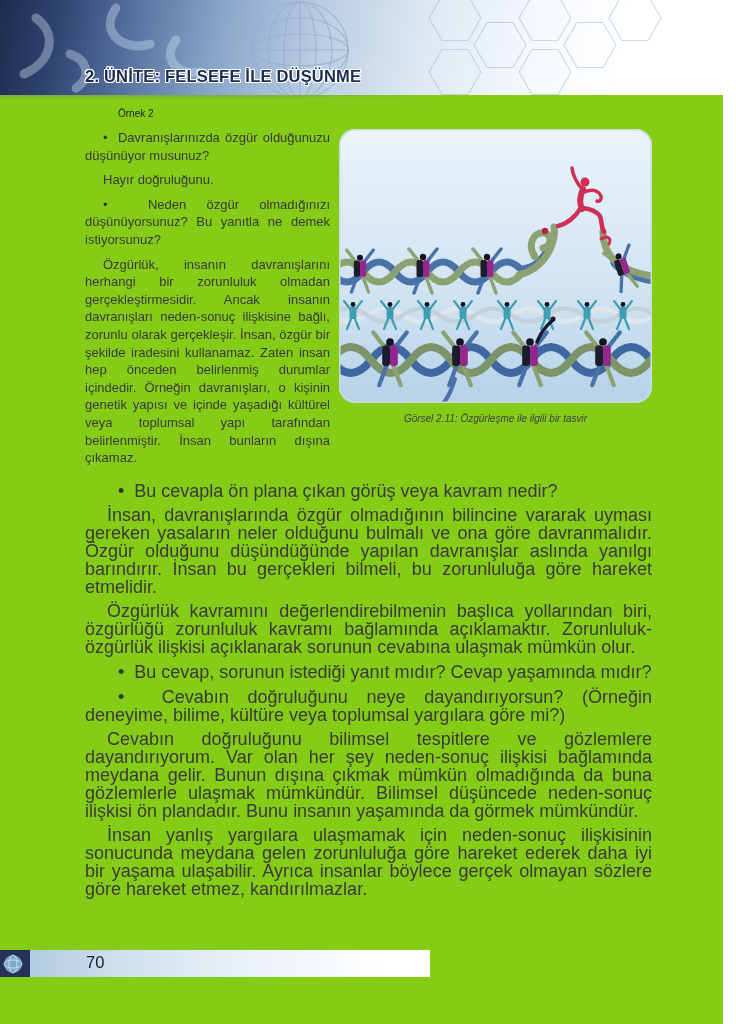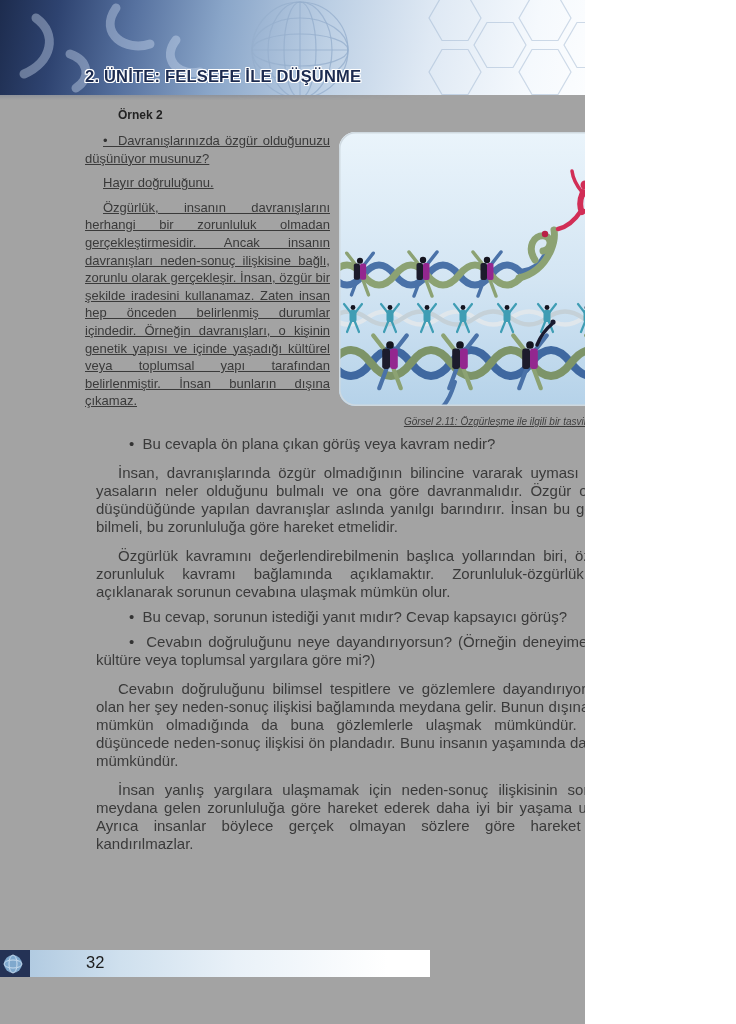--- a/index.html
+++ b/index.html
@@ -1,40 +1,40 @@
 <!DOCTYPE html>
 <html lang="tr"><head>
 <meta charset="utf-8">
 <style>
   html,body{margin:0;padding:0;background:#ffffff;}
-  #page{position:relative;width:585px;height:1024px;background:#a3a3a3;overflow:hidden;
+  #page{position:relative;width:723px;height:1024px;background:#84cc16;overflow:hidden;
         font-family:"Liberation Sans","DejaVu Sans",sans-serif;color:#3a3a3a;}
 
   
   .unit-header{position:absolute;left:0;top:0;width:736px;height:95px;
     background:linear-gradient(100deg,#1d2c4e 0%,#2e4370 8%,#56719f 18%,#8aa6c9 30%,
                #bccfe4 44%,#dfe9f4 58%,#f5f9fd 72%,#ffffff 84%);}
   .unit-header svg{position:absolute;left:0;top:0;}
   .unit-title{position:absolute;left:85px;bottom:9px;font-size:16.5px;font-weight:bold;
     letter-spacing:.2px;color:#1c2b50;
     text-shadow:-1px 0 #fff,1px 0 #fff,0 -1px #fff,0 1px #fff,-1px -1px #fff,1px 1px #fff,-1px 1px #fff,1px -1px #fff;}
   .header-shadow{position:absolute;left:0;top:95px;width:430px;height:5px;
     background:linear-gradient(180deg,rgba(110,120,140,.38),rgba(110,120,140,0));
     -webkit-mask-image:linear-gradient(90deg,#000 55%,transparent 100%);
             mask-image:linear-gradient(90deg,#000 55%,transparent 100%);}
 
   
   .content{position:absolute;left:85px;top:108px;width:567px;}
-  .example-title{font-size:12px;font-weight:bold;color:#222;margin:0 0 10px 0;text-indent:33px;}
-  .top-row{display:flex;gap:9px;text-decoration:underline;}
+  .example-title{font-size:10px;font-weight:normal;color:#222;margin:0 0 10px 0;text-indent:33px;}
+  .top-row{display:flex;gap:9px;}
   .col-left{width:245px;flex:0 0 245px;}
   .col-left p{margin:0 0 7px 0;font-size:13px;line-height:17.6px;text-align:justify;text-indent:18px;}
   .col-right{width:313px;flex:0 0 313px;}
 
-  p.q,p.a{margin:11px;font-size:15px;line-height:18px;text-align:justify;}
+  p.q,p.a{margin:0;font-size:18px;line-height:18px;text-align:justify;}
   p.q{text-indent:33px;margin-top:7px;margin-bottom:6px;}
   p.a{text-indent:22px;margin-bottom:6px;}
   .bullet-dot::after{content:"•\00a0\00a0";color:#333;}
   .qa-section{margin-top:8px;}
 
   
   .figure-box{width:313px;}
   .figure-caption{margin-top:6px;text-align:center;font-size:10px;font-style:italic;color:#3f3f3f;}
 
   
@@ -102,20 +102,21 @@
 
   <div class="content">
 
     <div class="example-title">Örnek 2</div>
 
     <div class="top-row">
 
       <div class="col-left">
         <p><span class="bullet-dot"></span><span>Davranışlarınızda özgür olduğunuzu düşünüyor musunuz?</span></p>
         <p><span>Hayır doğruluğunu.</span></p>
+        <p><span class="bullet-dot"></span><span>Neden özgür olmadığınızı düşünüyorsunuz? Bu yanıtla ne demek istiyorsunuz?</span></p>
         <p><span>Özgürlük, insanın davranışlarını herhangi bir zorunluluk olmadan gerçekleştirmesidir. Ancak insanın davranışları neden-sonuç ilişkisine bağlı, zorunlu olarak gerçekleşir. İnsan, özgür bir şekilde iradesini kullanamaz. Zaten insan hep önceden belirlenmiş durumlar içindedir. Örneğin davranışları, o kişinin genetik yapısı ve içinde yaşadığı kültürel veya toplumsal yapı tarafından belirlenmiştir. İnsan bunların dışına çıkamaz.</span></p>
       </div>
 
       <div class="col-right figure-box">
         <svg width="313" height="274" viewBox="0 0 313 274">
           <defs>
             <linearGradient id="panelbg" x1="0" y1="0" x2="0" y2="1">
               <stop offset="0" stop-color="#eaf4fb"></stop>
               <stop offset="0.55" stop-color="#d3e5f3"></stop>
               <stop offset="1" stop-color="#b5d2e9"></stop>
@@ -198,31 +199,31 @@
           <rect x="0.75" y="0.75" width="311.5" height="272.5" rx="16" fill="none" stroke="#cfd9e0" stroke-width="1.5"></rect>
         </svg>
         <div class="figure-caption">Görsel 2.11: Özgürleşme ile ilgili bir tasvir</div>
       </div>
     </div>
 
     <div class="qa-section">
       <p class="q"><span class="bullet-dot"></span><span>Bu cevapla ön plana çıkan görüş veya kavram nedir?</span></p>
       <p class="a"><span>İnsan, davranışlarında özgür olmadığının bilincine vararak uyması gereken yasaların neler olduğunu bulmalı ve ona göre davranmalıdır. Özgür olduğunu düşündüğünde yapılan davranışlar aslında yanılgı barındırır. İnsan bu gerçekleri bilmeli, bu zorunluluğa göre hareket etmelidir.</span></p>
       <p class="a"><span>Özgürlük kavramını değerlendirebilmenin başlıca yollarından biri, özgürlüğü zorunluluk kavramı bağlamında açıklamaktır. Zorunluluk-özgürlük ilişkisi açıklanarak sorunun cevabına ulaşmak mümkün olur.</span></p>
-      <p class="q"><span class="bullet-dot"></span><span>Bu cevap, sorunun istediği yanıt mıdır? Cevap kapsayıcı görüş?</span></p>
+      <p class="q"><span class="bullet-dot"></span><span>Bu cevap, sorunun istediği yanıt mıdır? Cevap yaşamında mıdır?</span></p>
       <p class="q"><span class="bullet-dot"></span><span>Cevabın doğruluğunu neye dayandırıyorsun? (Örneğin deneyime, bilime, kültüre veya toplumsal yargılara göre mi?)</span></p>
       <p class="a"><span>Cevabın doğruluğunu bilimsel tespitlere ve gözlemlere dayandırıyorum. Var olan her şey neden-sonuç ilişkisi bağlamında meydana gelir. Bunun dışına çıkmak mümkün olmadığında da buna gözlemlerle ulaşmak mümkündür. Bilimsel düşüncede neden-sonuç ilişkisi ön plandadır. Bunu insanın yaşamında da görmek mümkündür.</span></p>
       <p class="a"><span>İnsan yanlış yargılara ulaşmamak için neden-sonuç ilişkisinin sonucunda meydana gelen zorunluluğa göre hareket ederek daha iyi bir yaşama ulaşabilir. Ayrıca insanlar böylece gerçek olmayan sözlere göre hareket etmez, kandırılmazlar.</span></p>
     </div>
   </div>
 
   <div class="footer-strip">
     <div class="footer-block">
       <svg width="30" height="27" viewBox="0 0 30 27">
         <circle cx="13" cy="14" r="9" fill="#7fa8cd"></circle>
         <ellipse cx="13" cy="14" rx="4" ry="9" fill="none" stroke="#c7dbee" stroke-width="1"></ellipse>
         <ellipse cx="13" cy="14" rx="9" ry="4" fill="none" stroke="#c7dbee" stroke-width="1"></ellipse>
       </svg>
     </div>
-    <div class="page-number">32</div>
+    <div class="page-number">70</div>
   </div>
 
 </div>
 
 </body></html>

